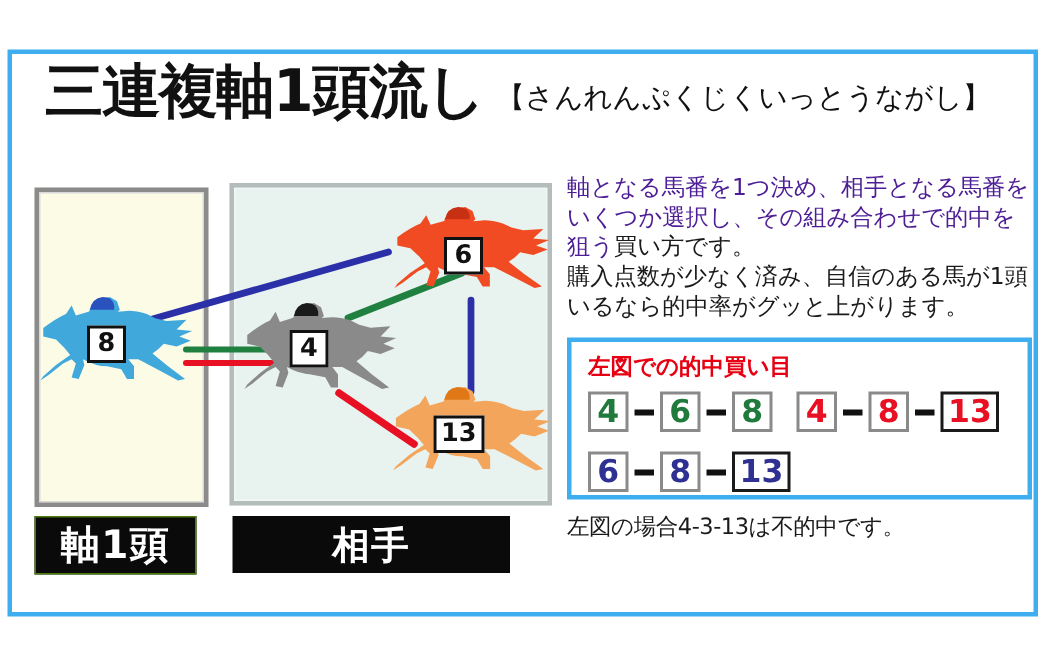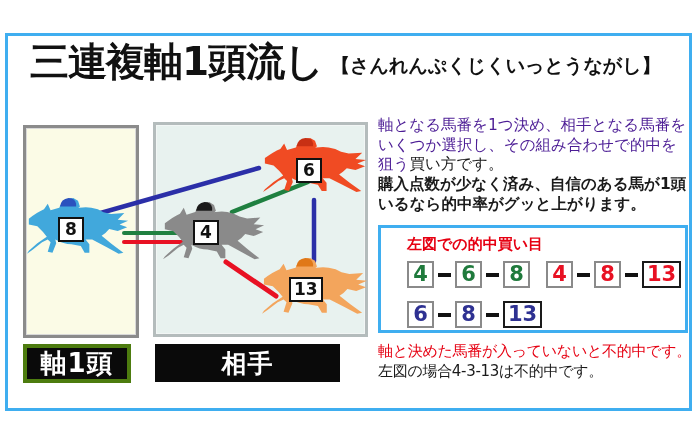--- a/index.html
+++ b/index.html
@@ -13,21 +13,21 @@
     position:absolute;left:5px;top:33px;width:681px;height:372px;
     border:3px solid #3faef0;background:#ffffff;
   }
   
   .title-row{position:absolute;left:30px;top:40px;white-space:nowrap;}
   .title-main{
     display:inline-block;font-size:39px;font-weight:900;color:#111;
     letter-spacing:-1px;line-height:44px;vertical-align:bottom;
   }
   .title-reading{
-    display:inline-block;font-size:19px;font-weight:bold;color:#111;
+    display:inline-block;font-size:19px;font-weight:normal;color:#111;
     margin-left:8px;vertical-align:bottom;line-height:38px;
   }
   
   .panel{position:absolute;box-sizing:border-box;z-index:1;}
   .panel-axis{
     left:23px;top:125px;width:116px;height:213px;
     background:#fbfbe6;border:3px solid #8b8b8b;
     box-shadow:inset 0 0 0 1px #d9d9d9;
   }
   .panel-partner{
@@ -49,33 +49,33 @@
   }
   .horse-axis .horse-num{left:32px;top:19px;}
   .horse-6   .horse-num{left:34px;top:20px;}
   .horse-4   .horse-num{left:31px;top:18px;}
   .horse-13  .horse-num{left:28px;top:19px;}
   .fig-label{
     position:absolute;z-index:4;background:#0a0a0a;color:#fff;
     display:flex;align-items:center;justify-content:center;
     font-weight:800;letter-spacing:1px;box-sizing:border-box;
   }
-  .label-axis{left:23px;top:344px;width:108px;height:39px;font-size:26px;border:4px solid #4d7c0f;}
+  .label-axis{left:23px;top:344px;width:108px;height:39px;font-size:26px;border:1px solid #4d7c0f;}
   .label-partner{left:155px;top:344px;width:185px;height:38px;font-size:25px;}
   
   .description{
     position:absolute;left:378px;top:116px;width:314px;z-index:2;
     font-size:15.5px;line-height:19.7px;word-break:break-all;color:#1a1a1a;
   }
   .description p{margin:0;}
   
   .buy-box{
     position:absolute;left:378px;top:225px;width:310px;height:108px;
     box-sizing:border-box;border:3px solid #3faef0;background:#fff;
-    padding:7px 26px;z-index:2;
+    padding:7px 11px;z-index:2;
   }
   .buy-title{font-size:15px;font-weight:bold;margin-bottom:6px;}
   .buy-row{display:flex;align-items:center;margin-top:6px;height:29px;}
   .buy-row + .buy-row{margin-top:11px;}
   .combo{display:flex;align-items:center;}
   .combo + .combo{margin-left:16px;}
   .num-box{
     display:inline-flex;align-items:center;justify-content:center;
     box-sizing:border-box;min-width:27px;height:27px;padding:0 3px;
     background:#fff;border:2px solid #8a8a8a;
@@ -142,21 +142,21 @@
       <path d="M36,9 Q37,1 45,0 Q52,0 53,6 L53,9 Z" fill="#e07818"></path>
     </svg>
   <div class="horse-num">13</div>
 </div>
 
 <div class="fig-label label-axis">軸1頭</div>
 <div class="fig-label label-partner">相手</div>
 
 <div class="description">
     <p><span style="color: #4c1d95;">軸となる馬番を1つ決め、相手となる馬番をいくつか選択し、その組み合わせで的中を狙う</span><span style="color: rgb(26, 26, 26); margin-top: 24px;">買い方です。</span></p>
-    <p><span style="color: rgb(26, 26, 26); font-weight: bold;">購入点数が少なく済み、自信のある馬が1頭いるなら的中率がグッと上がります。</span></p>
+    <p><span style="color: rgb(26, 26, 26);">購入点数が少なく済み、自信のある馬が1頭いるなら的中率がグッと上がります。</span></p>
   </div>
 
 <div class="buy-box" style="border-color: rgb(63, 174, 240);">
   <div class="buy-title" style="color: rgb(230, 0, 18);">左図での的中買い目</div>
   <div class="buy-row">
       <div class="combo">
         <span class="num-box" style="color: rgb(31, 122, 60);">4</span>
         <span class="dash"></span>
         <span class="num-box" style="color: rgb(31, 122, 60);">6</span>
         <span class="dash"></span>
@@ -175,15 +175,14 @@
         <span class="num-box" style="color: rgb(46, 49, 146);">6</span>
         <span class="dash"></span>
         <span class="num-box" style="color: rgb(46, 49, 146);">8</span>
         <span class="dash"></span>
         <span class="num-box wide" style="color: rgb(46, 49, 146);">13</span>
       </div>
     </div>
 </div>
 
 <div class="note">
-  <p style="color: rgb(230, 0, 18);">軸と決めた馬番が入っていないと不的中です。</p>
   <p style="color: rgb(26, 26, 26);">左図の場合4-3-13は不的中です。</p>
 </div>
 
 </body></html>

